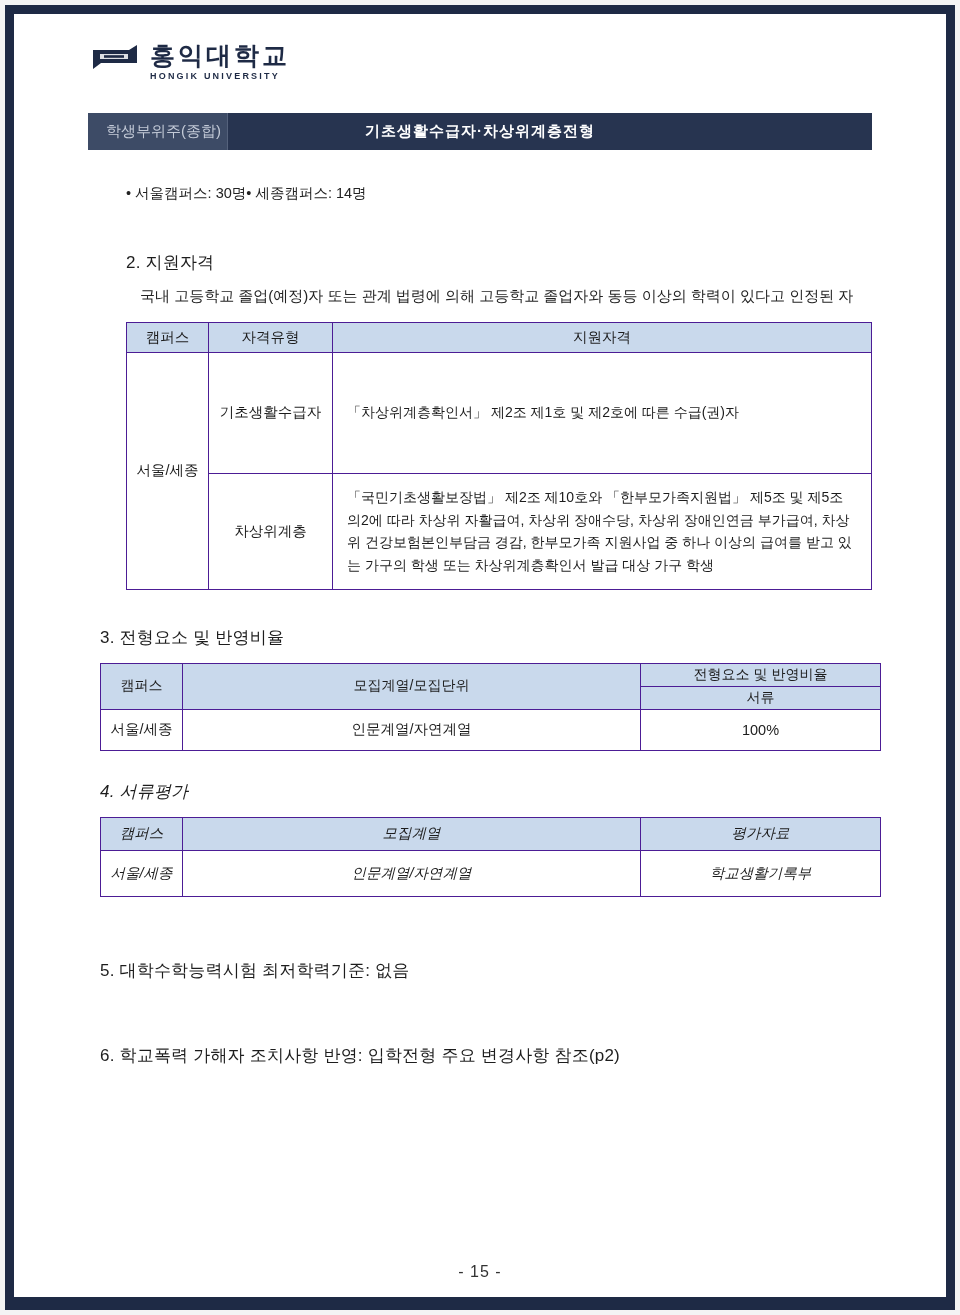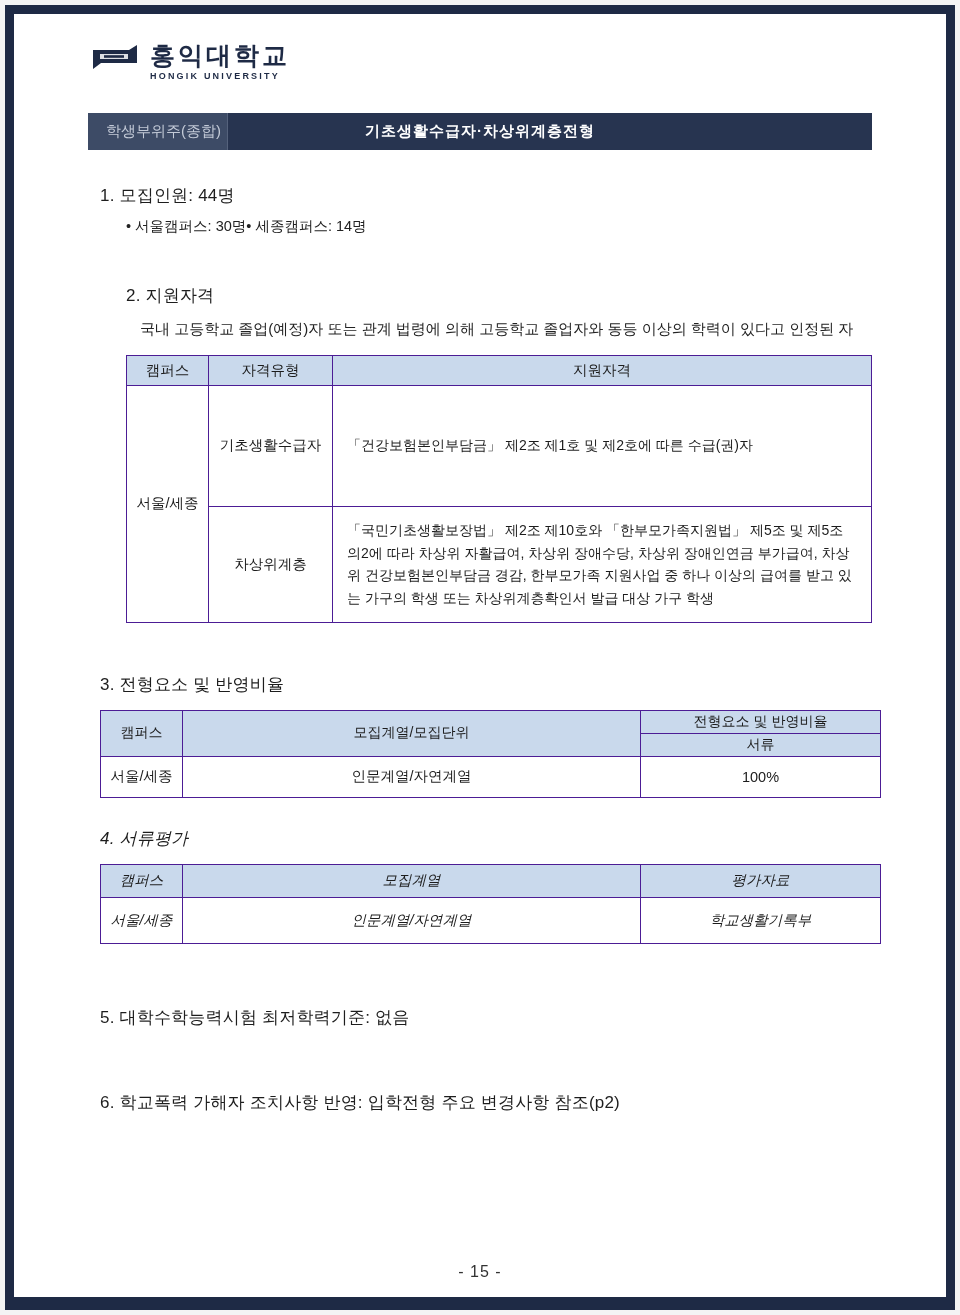--- a/index.html
+++ b/index.html
@@ -57,21 +57,21 @@
     pointer-events: none;
   }
 
   
   .section { margin-left: 12px; }
   .section-heading { font-size: 17px; color: #1d1d1d; letter-spacing: 0.2px; }
   .sec1 { margin-top: 34px; }
   .bullet-row { display: flex; margin: 10px 0 0 26px; font-size: 14.5px; color: #222; }
   .sec2 { margin-top: 48px; padding-left: 26px; }
   .description { margin: 11px 0 0 14px; font-size: 15px; color: #222; line-height: 1.5; }
-  .sec3 { margin-top: 50px; }
+  .sec3 { margin-top: 36px; }
   .sec4 { margin-top: 29px; font-style: italic; }
   .sec5 { margin-top: 62px; }
   .sec6 { margin-top: 62px; }
 
   
   table {
     border-collapse: collapse;
     width: 100%;
     table-layout: fixed;
     font-size: 14.5px;
@@ -126,21 +126,20 @@
         <div class="en">HONGIK UNIVERSITY</div>
       </span>
     </div>
 
     <div class="title-bar">
       <div class="title-category">학생부위주(종합)</div>
       <div class="title-main">기초생활수급자·차상위계층전형</div>
     </div>
 
     <div class="section sec1">
-      <div class="section-heading">1. 모집인원: 44명</div>
       <div class="bullet-row">
         <span>•  서울캠퍼스: 30명</span>
         <span>•  세종캠퍼스: 14명</span>
       </div>
     </div>
 
     <div class="section sec2">
       <div class="section-heading">2. 지원자격</div>
       <div class="description">국내 고등학교 졸업(예정)자 또는 관계 법령에 의해 고등학교 졸업자와 동등 이상의 학력이 있다고 인정된 자</div>
       <table class="t1">
@@ -151,21 +150,21 @@
         </colgroup>
         <tbody>
             <tr>
           <th>캠퍼스</th>
           <th>자격유형</th>
           <th>지원자격</th>
         </tr>
         <tr class="tall-row-1">
           <td rowspan="2">서울/세종</td>
           <td>기초생활수급자</td>
-          <td class="detail">「건강보험본인부담금」 제2조 제1호 및 제2호에 따른 수급(권)자</td>
+          <td class="detail">「차상위계층확인서」 제2조 제1호 및 제2호에 따른 수급(권)자</td>
         </tr>
         <tr class="tall-row-2">
           <td>차상위계층</td>
           <td class="detail">「국민기초생활보장법」 제2조 제10호와 「한부모가족지원법」 제5조 및 제5조의2에 따라 차상위 자활급여, 차상위 장애수당, 차상위 장애인연금 부가급여, 차상위 건강보험본인부담금 경감, 한부모가족 지원사업 중 하나 이상의 급여를 받고 있는 가구의 학생 또는 차상위계층확인서 발급 대상 가구 학생</td>
         </tr>
       </tbody>
         </table>
     </div>
 
     <div class="section sec3">

